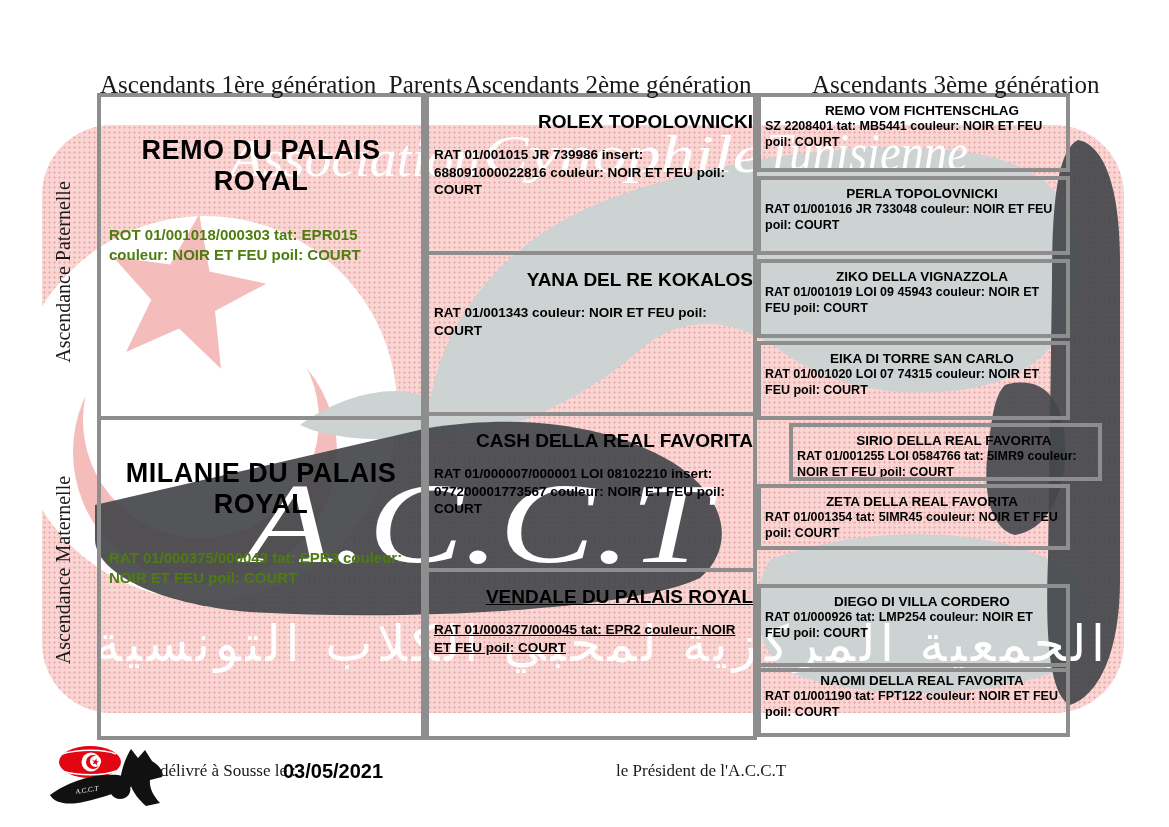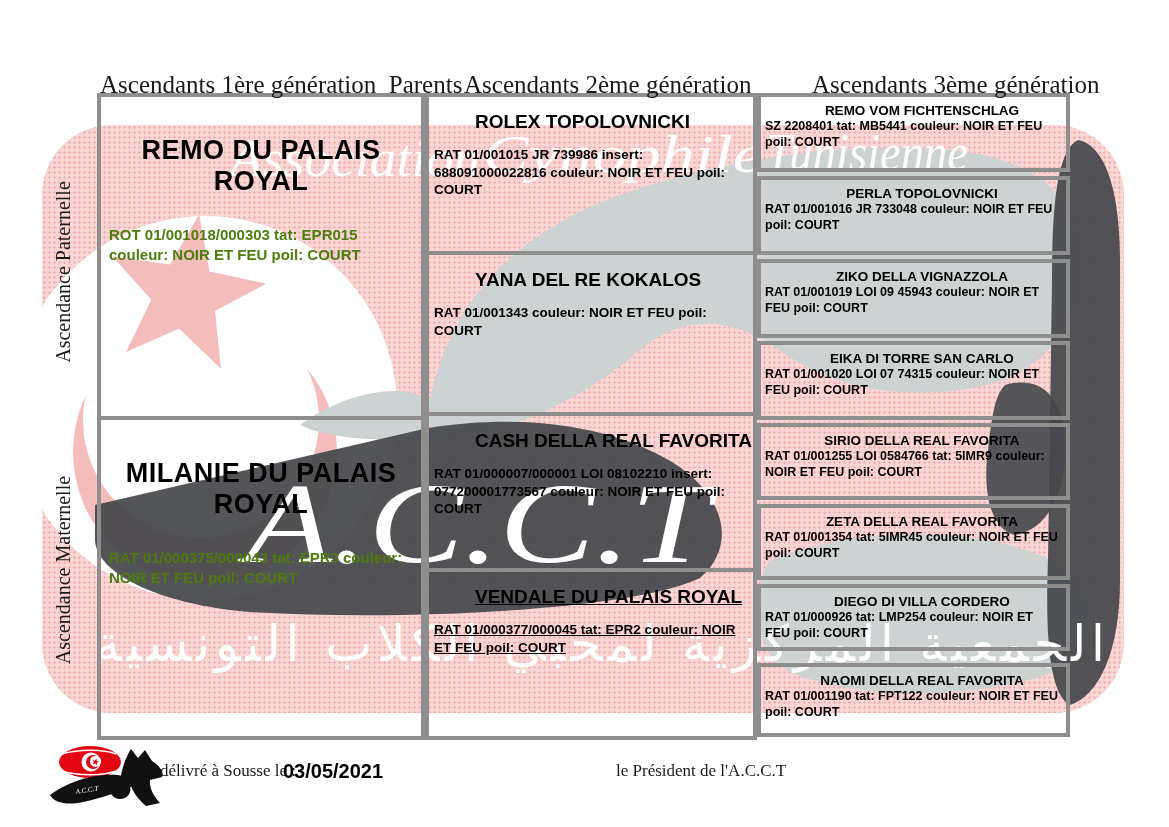--- a/index.html
+++ b/index.html
@@ -16,21 +16,21 @@
   
   .pcol{position:absolute;border:4px solid #8e8e8e;box-sizing:border-box;display:flex;
         flex-direction:column;z-index:3;background:transparent;}
   .hdiv{height:4px;background:#8e8e8e;flex:0 0 4px;}
   .cell{overflow:hidden;}
   .g3box{position:absolute;border:4px solid #8e8e8e;box-sizing:border-box;z-index:3;
          left:757px;width:313px;height:79px;overflow:hidden;}
 
   .t1{font-weight:bold;font-size:27px;text-align:center;margin-top:38px;letter-spacing:.5px;color:#000;}
   .d1{font-weight:bold;font-size:15px;margin:28px 10px 0 8px;line-height:1.35;color:#4d7c0f;}
-  .t2{font-weight:bold;font-size:19px;text-align:left;margin-top:14px;color:#000;padding-left:46px;}
+  .t2{font-weight:bold;font-size:19px;text-align:right;margin-top:14px;color:#000;padding-left:46px;}
   .d2{font-weight:bold;font-size:13.5px;margin:13px 6px 0 5px;line-height:1.3;color:#000;}
   .t3{font-weight:bold;font-size:13.5px;text-align:center;margin-top:6px;color:#000;padding-left:17px;}
   .d3{font-weight:bold;font-size:12.5px;margin:1px 5px 0 4px;line-height:1.25;color:#000;}
 
   
   .genhdr{position:absolute;top:71px;font-family:"Liberation Serif",serif;font-size:25px;
           color:#1a1a1a;white-space:pre;z-index:4;}
   .sidelabel{position:absolute;width:250px;height:24px;text-align:center;
              font-family:"Liberation Serif",serif;font-size:20px;color:#1a1a1a;
              transform:rotate(-90deg);z-index:4;}
@@ -131,29 +131,29 @@
     <div class="d3">RAT 01/001016 JR 733048 couleur: NOIR ET FEU poil: COURT</div>
   </div>
   <div class="g3box" style="top:259px;">
     <div class="t3">ZIKO DELLA VIGNAZZOLA</div>
     <div class="d3">RAT 01/001019 LOI 09 45943 couleur: NOIR ET FEU poil: COURT</div>
   </div>
   <div class="g3box" style="top:341px;">
     <div class="t3">EIKA DI TORRE SAN CARLO</div>
     <div class="d3">RAT 01/001020 LOI 07 74315 couleur: NOIR ET FEU poil: COURT</div>
   </div>
-  <div class="g3box" style="top:423px;height:77px;">
+  <div class="g3box" style="top:423px;height:58px;margin-left:32px;">
     <div class="t3">SIRIO DELLA REAL FAVORITA</div>
     <div class="d3">RAT 01/001255 LOI 0584766 tat: 5IMR9 couleur: NOIR ET FEU poil: COURT</div>
   </div>
-  <div class="g3box" style="top:504px;height:76px;">
+  <div class="g3box" style="top:484px;height:66px;">
     <div class="t3">ZETA DELLA REAL FAVORITA</div>
     <div class="d3">RAT 01/001354 tat: 5IMR45 couleur: NOIR ET FEU poil: COURT</div>
   </div>
-  <div class="g3box" style="top:584px;height:67px;">
+  <div class="g3box" style="top:584px;height:88px;">
     <div class="t3">DIEGO DI VILLA CORDERO</div>
     <div class="d3">RAT 01/000926 tat: LMP254 couleur: NOIR ET FEU poil: COURT</div>
   </div>
   <div class="g3box" style="top:663px;height:74px;">
     <div class="t3">NAOMI DELLA REAL FAVORITA</div>
     <div class="d3">RAT 01/001190 tat: FPT122 couleur: NOIR ET FEU poil: COURT</div>
   </div>
 
   <svg class="foot" style="left:48px;top:745px;" width="118" height="62" viewBox="0 0 118 62" aria-hidden="true">
 

